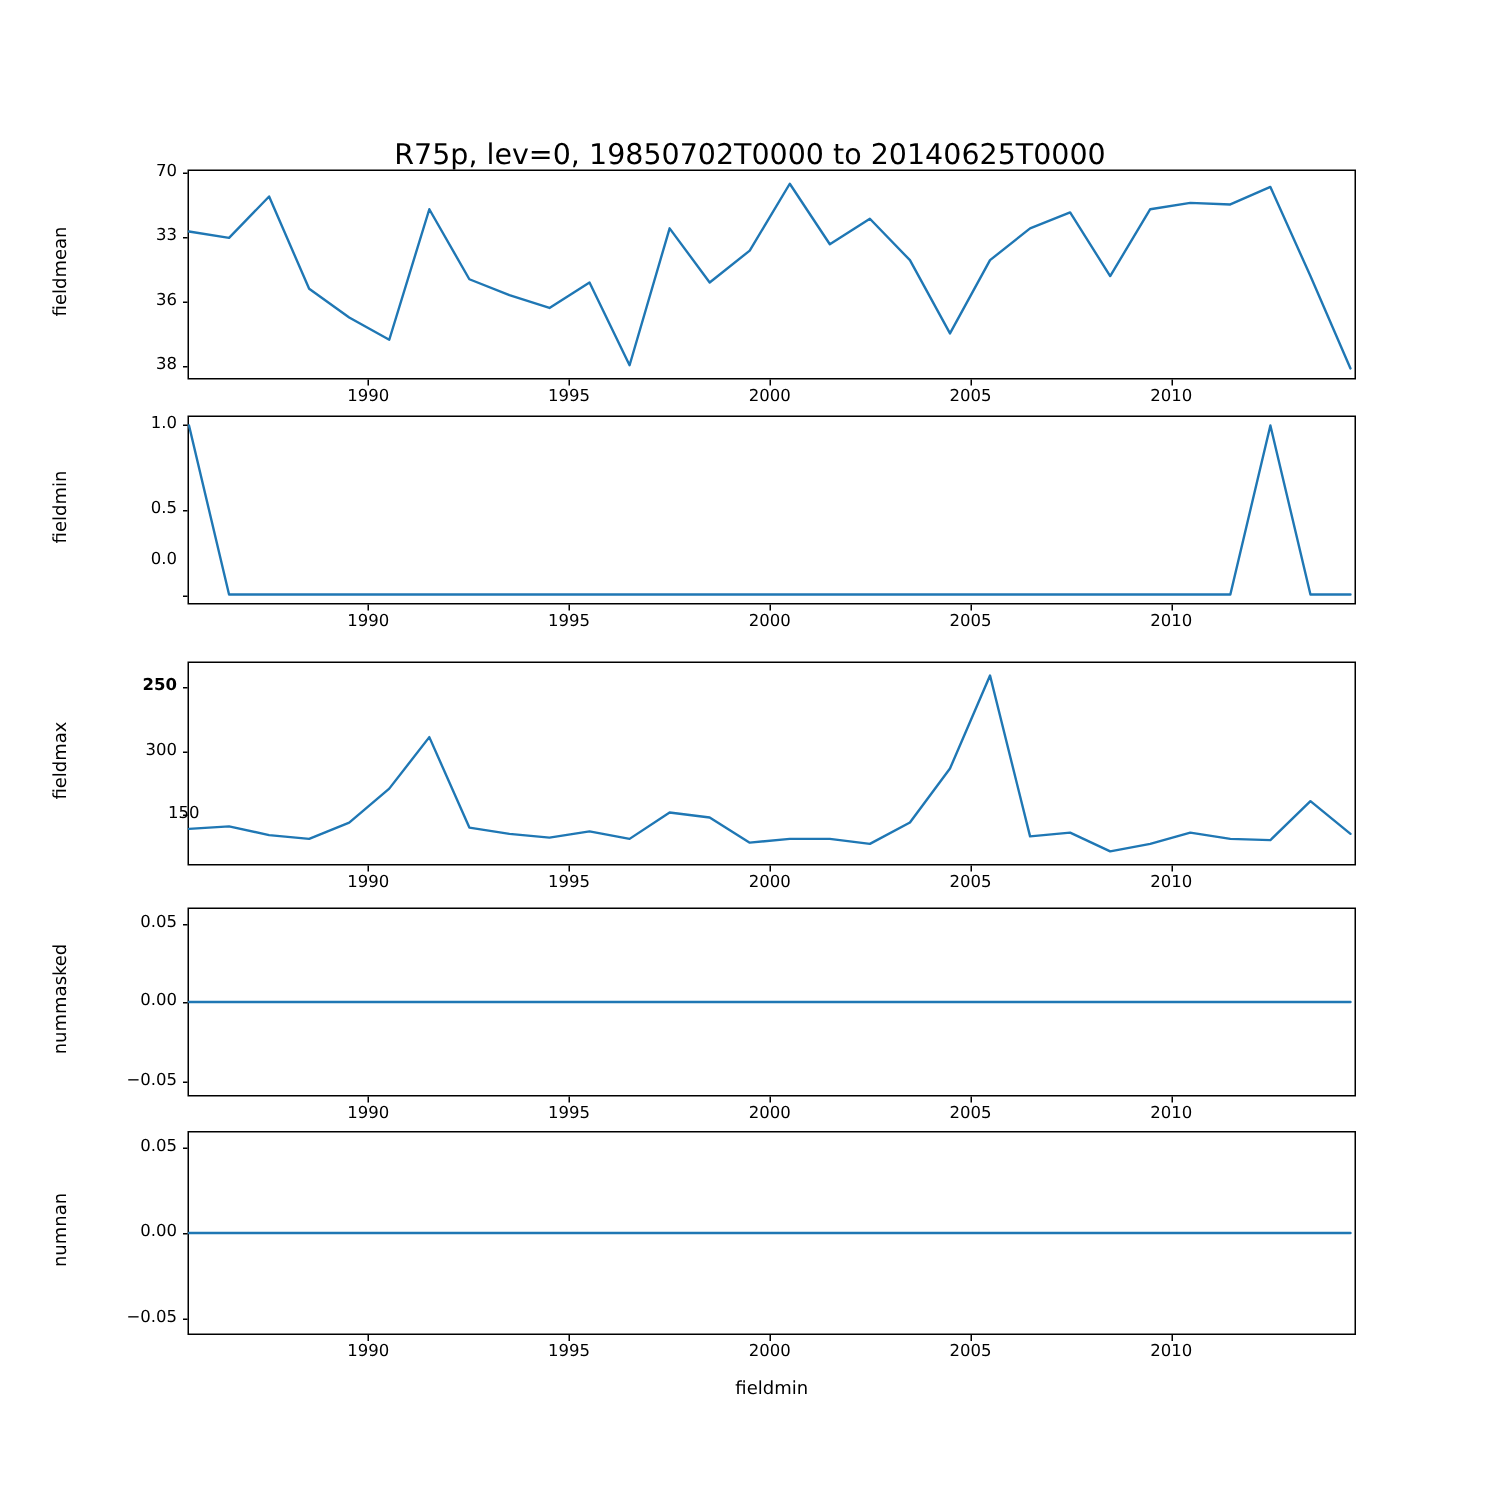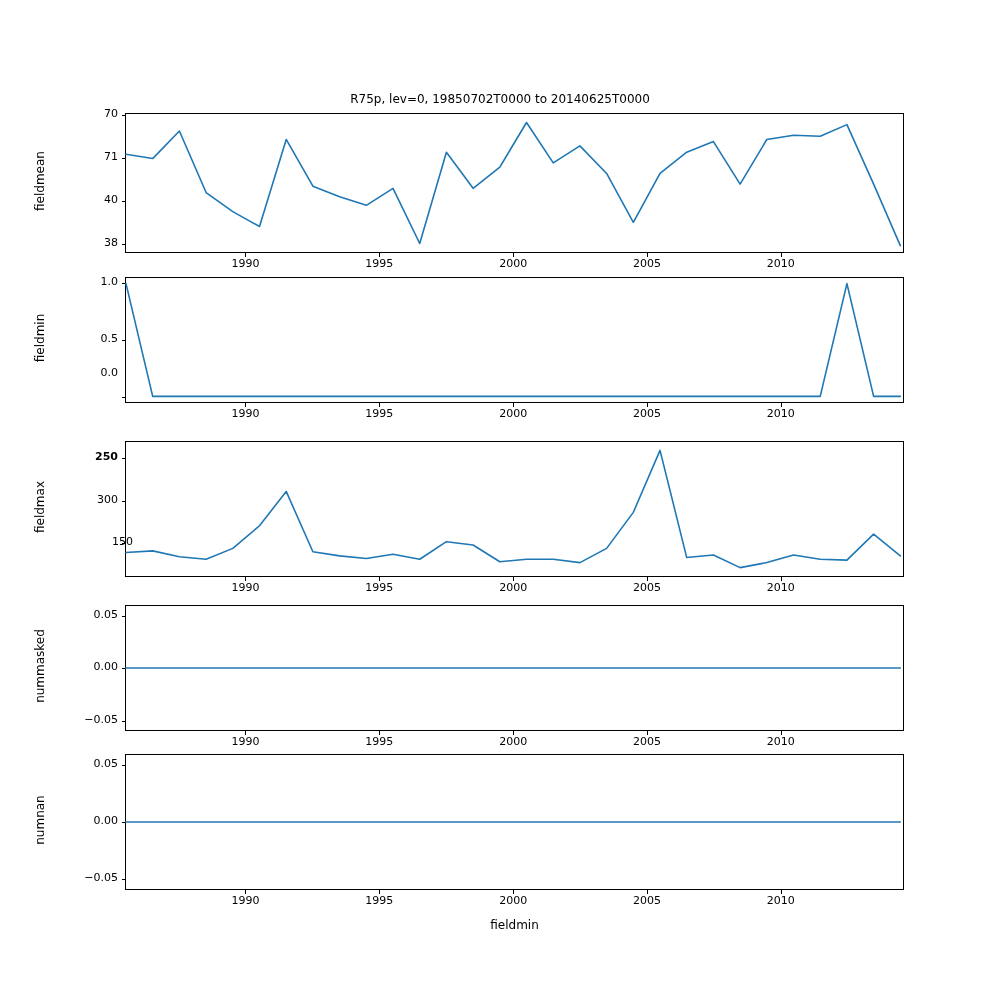--- a/index.html
+++ b/index.html
@@ -18,21 +18,21 @@
     position: relative;
     width: 1000px;
     height: 1000px;
   }
   .fig-title {
     position: absolute;
     left: 0;
     top: 92px;
     width: 1000px;
     text-align: center;
-    font-size: 12px;
+    font-size: 19px;
     color: #000;
   }
   .panel {
     position: absolute;
     box-sizing: border-box;
     border: 1px solid #000000;
     background: #ffffff;
   }
   .panel svg {
     display: block;
@@ -80,23 +80,23 @@
 
 <div id="figure">
   <div class="fig-title">R75p, lev=0, 19850702T0000 to 20140625T0000</div>
 <div class="panel" style="left: 125px; top: 113px; width: 779px; height: 140px;">
       <svg viewBox="0 0 779 140" preserveAspectRatio="none">
         <path d="M0.00 40.92 L26.77 45.23 L53.54 17.23 L80.31 79.69 L107.08 99.08 L133.85 114.15 L160.62 25.85 L187.39 73.23 L214.16 84.00 L240.93 92.62 L267.70 75.38 L294.47 131.38 L321.24 38.77 L348.01 75.38 L374.78 53.85 L401.55 8.62 L428.32 49.54 L455.09 32.31 L481.86 60.31 L508.63 109.85 L535.40 60.31 L562.16 38.77 L588.93 28.00 L615.70 71.08 L642.47 25.85 L669.24 21.54 L696.01 22.62 L722.78 10.77 L749.55 71.08 L776.32 133.54" fill="none" stroke="#1f77b4" stroke-width="1.6" stroke-linejoin="round" stroke-linecap="round"></path>
       </svg>
     </div>
     <div class="tick-label-y" style="left: 63px; top: 236.385px; width: 55px;">38</div>
     <div class="tickmark" style="left: 121.5px; top: 244.385px; width: 3.5px; height: 1px;"></div>
-    <div class="tick-label-y" style="left: 63px; top: 193.308px; width: 55px;">40</div>
+    <div class="tick-label-y" style="left: 63px; top: 193.308px; width: 55px;">36</div>
     <div class="tickmark" style="left: 121.5px; top: 201.308px; width: 3.5px; height: 1px;"></div>
-    <div class="tick-label-y" style="left: 63px; top: 150.231px; width: 55px;">71</div>
+    <div class="tick-label-y" style="left: 63px; top: 150.231px; width: 55px;">33</div>
     <div class="tickmark" style="left: 121.5px; top: 158.231px; width: 3.5px; height: 1px;"></div>
     <div class="tick-label-y" style="left: 63px; top: 107.154px; width: 55px;">70</div>
     <div class="tickmark" style="left: 121.5px; top: 115.154px; width: 3.5px; height: 1px;"></div>
     <div class="tick-label-x" style="left: 215.464px; top: 257px; width: 60px;">1990</div>
     <div class="tickmark" style="left: 245.464px; top: 253px; width: 1px; height: 3.5px;"></div>
     <div class="tick-label-x" style="left: 349.313px; top: 257px; width: 60px;">1995</div>
     <div class="tickmark" style="left: 379.313px; top: 253px; width: 1px; height: 3.5px;"></div>
     <div class="tick-label-x" style="left: 483.162px; top: 257px; width: 60px;">2000</div>
     <div class="tickmark" style="left: 513.162px; top: 253px; width: 1px; height: 3.5px;"></div>
     <div class="tick-label-x" style="left: 617.01px; top: 257px; width: 60px;">2005</div>

